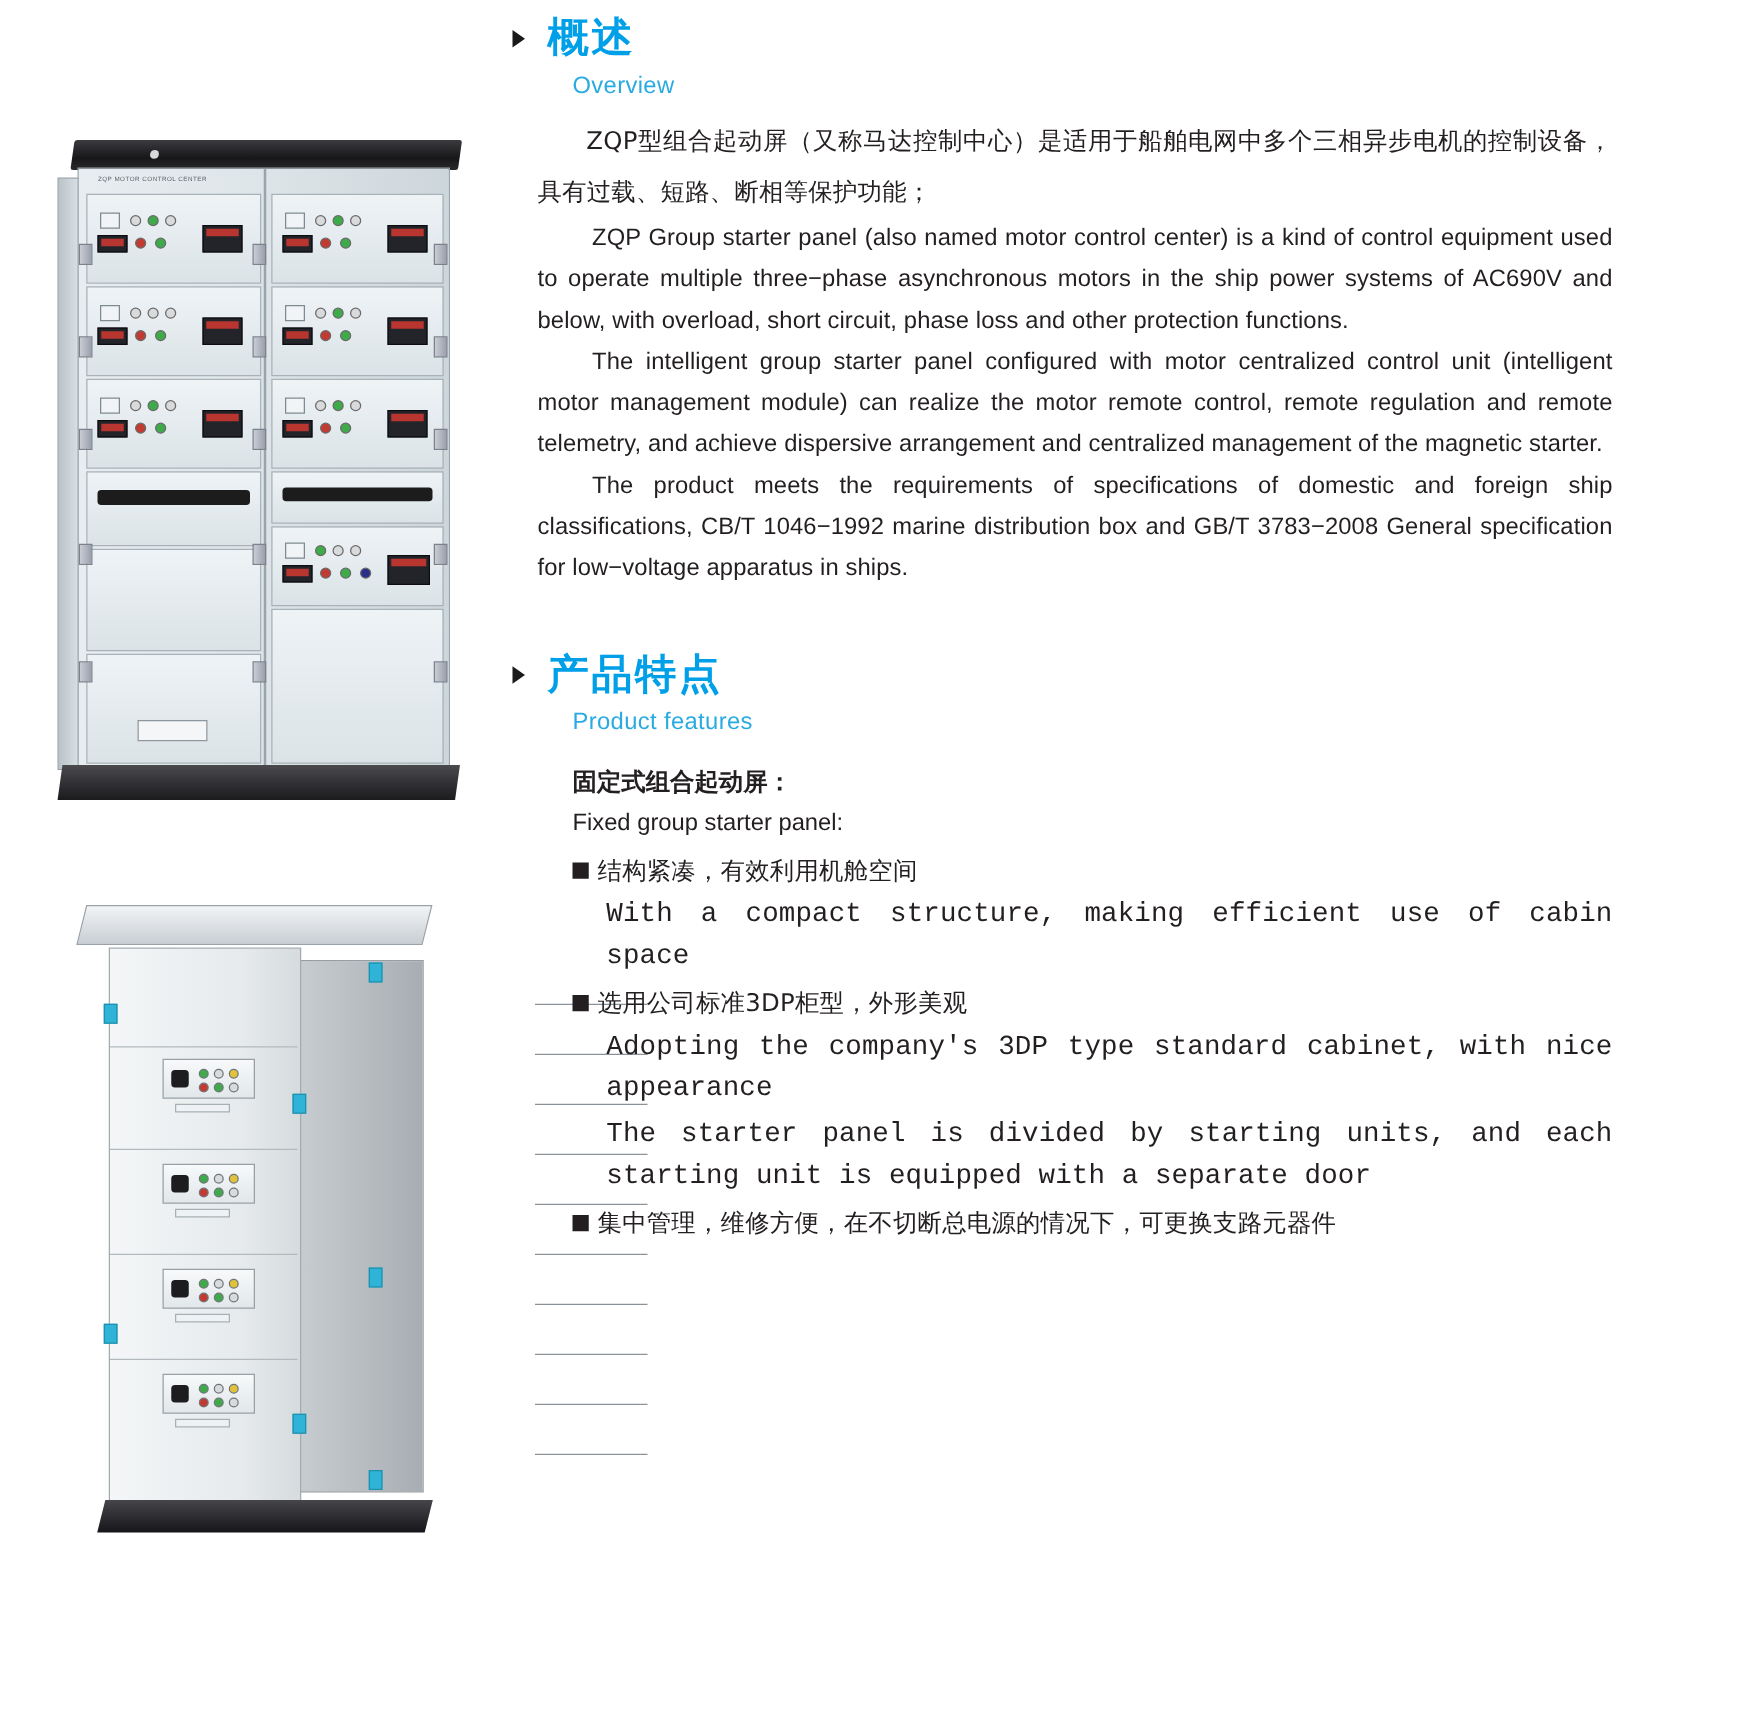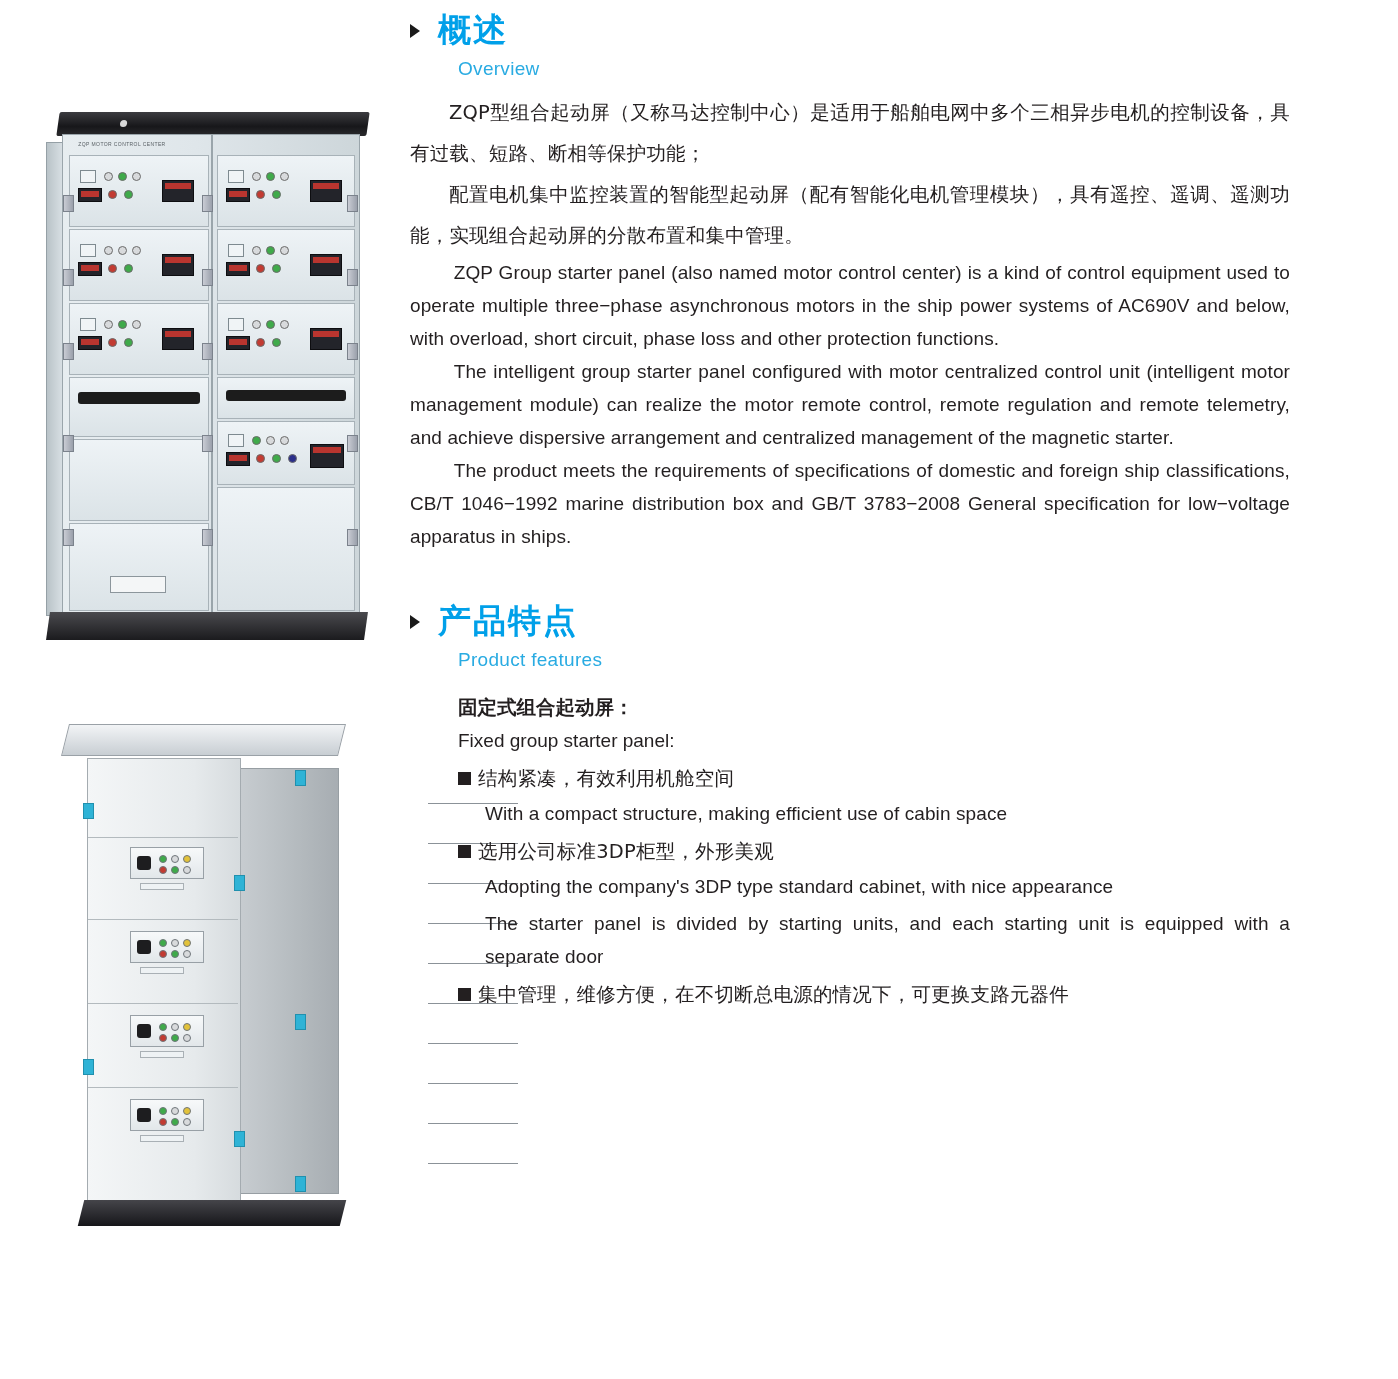--- a/index.html
+++ b/index.html
@@ -87,21 +87,21 @@
   }
   p.en {
     font-size: 19px;
     line-height: 33px;
     margin: 0;
     text-indent: 2.3em;
     text-align: justify;
     color: #231f20;
     letter-spacing: 0.1px;
   }
-  .overview-body { margin-top: 8px; }
+  .overview-body { margin-top: 8px; margin-left: 20px; }
   .overview-body p.en:first-of-type { margin-top: 2px; }
 
   
   .features {
     margin-top: 16px;
     margin-left: 48px;
   }
   .feat-sub-cn {
     font-size: 19.5px;
     font-weight: bold;
@@ -128,25 +128,26 @@
     flex: 0 0 auto;
   }
   .feat-cn {
     font-size: 19.5px;
     line-height: 36px;
     font-family: "DejaVu Sans", sans-serif;
     margin: 0;
     letter-spacing: 0.2px;
   }
   .feat-en {
-    font-size: 19px;
+    font-size: 22px;
     line-height: 33px;
     margin: 0 0 0 27px;
     text-align: justify;
     letter-spacing: 0.1px;
+    font-family: Liberation Mono, monospace;
   }
 
   
   .photo1 {
     position: absolute;
     left: 40px;
     top: 112px;
     width: 338px;
     height: 528px;
   }
@@ -506,21 +507,20 @@
 
     <div style="margin-top:8px;">
       <div class="section-head">
         <div class="tri-marker"></div>
         <div class="head-cn">概述</div>
       </div>
       <div class="head-en">Overview</div>
 
       <div class="body-block overview-body">
         <p class="cn">ZQP型组合起动屏（又称马达控制中心）是适用于船舶电网中多个三相异步电机的控制设备，具有过载、短路、断相等保护功能；</p>
-        <p class="cn">配置电机集中监控装置的智能型起动屏（配有智能化电机管理模块），具有遥控、遥调、遥测功能，实现组合起动屏的分散布置和集中管理。</p>
         <p class="en">ZQP Group starter panel (also named motor control center) is a kind of control equipment used to operate multiple three−phase asynchronous motors in the ship power systems of AC690V and below, with overload, short circuit, phase loss and other protection functions.</p>
         <p class="en">The intelligent group starter panel configured with motor centralized control unit (intelligent motor management module) can realize the motor remote control, remote regulation and remote telemetry, and achieve dispersive arrangement and centralized management of the magnetic starter.</p>
         <p class="en">The product meets the requirements of specifications of domestic and foreign ship classifications, CB/T 1046−1992 marine distribution box and GB/T 3783−2008 General specification for low−voltage apparatus in ships.</p>
       </div>
     </div>
 
     <div style="margin-top:46px;">
       <div class="section-head">
         <div class="tri-marker"></div>
         <div class="head-cn">产品特点</div>

